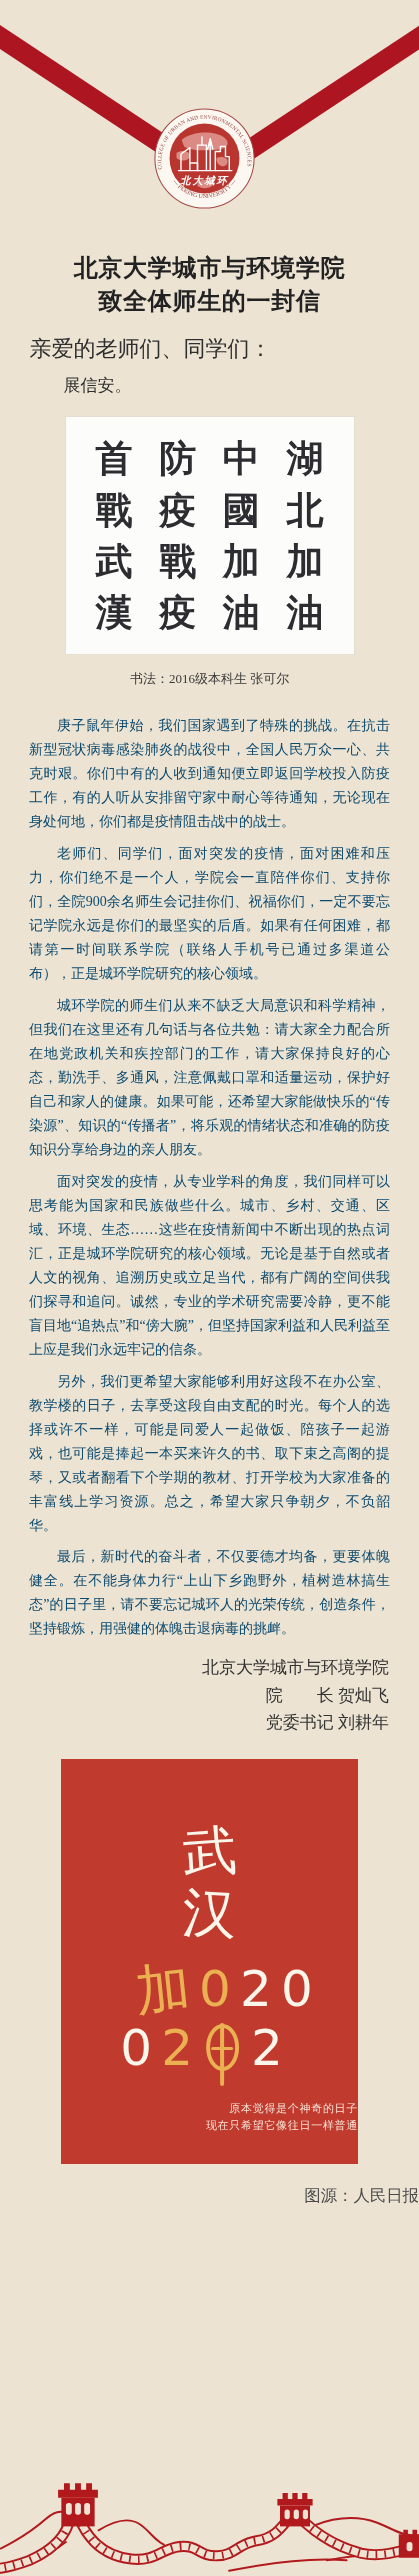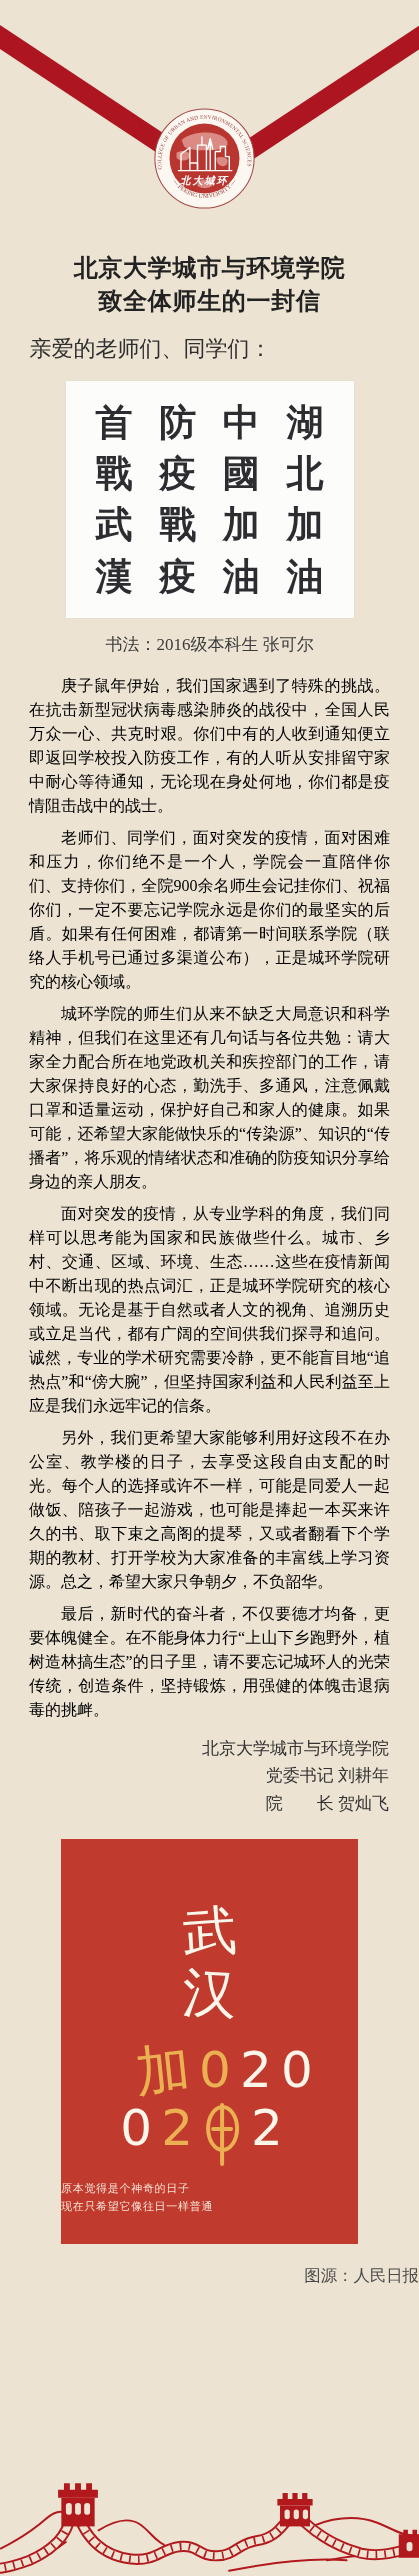--- a/index.html
+++ b/index.html
@@ -18,23 +18,23 @@
   
   .title{margin-top:7.9px;text-align:center;font-weight:700;font-size:24px;line-height:33px;color:#222;letter-spacing:0.7px;}
   .salutation{margin:19.6px 29.5px 0;font-size:22px;line-height:23.6px;color:#2f2f2f;}
   .opening{margin:13px 29.5px 0;font-size:17px;line-height:23.6px;text-indent:2em;color:#2f2f2f;}
   
   .callig{width:288px;height:237px;margin:19.6px auto 0;background:#fcfcfb;
     box-shadow:0 0 0 0.7px #e3ddd0;box-sizing:border-box;
     display:flex;justify-content:space-between;padding:22px 30px;}
   .callig .col{display:flex;flex-direction:column;justify-content:space-between;
     font-size:37px;line-height:39px;font-weight:600;color:#2c2c31;text-align:center;}
-  .callig-caption{margin-top:15.7px;text-align:center;font-size:17px;color:#3b3b3b;}
-  
-  .body{margin:18px 29px 0;font-size:16px;line-height:24px;text-align:justify;color:#000000;}
+  .callig-caption{margin-top:15.7px;text-align:center;font-size:13px;color:#3b3b3b;}
+  
+  .body{margin:26px 29px 0;font-size:14px;line-height:24px;text-align:justify;color:#0c4a6e;}
   .body p{margin:0 0 7.9px;text-indent:2em;}
   .sig{margin:13px 30px 0;text-align:right;font-size:17px;line-height:27.5px;color:#333;}
   
   .poster{position:relative;width:297px;height:405px;margin:22px auto 0;background:#c03a2d;overflow:hidden;
     font-family:"DejaVu Sans","Liberation Sans",sans-serif;}
   .poster .city{margin-top:62px;text-align:center;font-size:54px;line-height:62px;color:#fbf5ea;font-weight:500;}
   .poster .city .ch{display:block;}
   .poster .city .ch:first-child{transform:rotate(-4deg);}
   .poster .city .ch:last-child{transform:rotate(3deg);}
   .daterow{display:flex;justify-content:center;align-items:center;}
@@ -43,21 +43,21 @@
   .d{font-size:50px;line-height:52px;font-weight:400;margin:0 4.6px;}
   .d.jia{font-size:55px;transform:rotate(-6deg);}
   .gold{color:#eab052;}
   .white{color:#fbf5ea;}
   .zero-yu{display:inline-block;position:relative;width:33px;height:47px;margin:0 7.9px;
     border:4.6px solid #eab052;border-radius:50%;box-sizing:border-box;}
   .zero-yu::before{content:"";position:absolute;left:50%;top:-5.2px;width:3.9px;height:63px;
     margin-left:-2px;background:#eab052;border-radius:2px;}
   .zero-yu::after{content:"";position:absolute;top:18.3px;left:1.3px;right:1.3px;height:3.9px;
     background:#eab052;border-radius:2px;}
-  .tags{margin-top:26px;text-align:left;font-size:11px;line-height:17.7px;color:#f7e3d6;letter-spacing:0.7px;}
+  .tags{margin-top:26px;text-align:right;font-size:11px;line-height:17.7px;color:#f7e3d6;letter-spacing:0.7px;}
   .poster-caption{margin-top:21px;text-align:right;font-size:16.4px;color:#4a4a4a;}
   
   .wall{position:absolute;left:0;bottom:0;width:419px;height:124px;}
   .wall-base{stroke:#b2191d;stroke-width:17;fill:none;stroke-linecap:round;}
   .wall-fill{stroke:#ece3d3;stroke-width:11;fill:none;stroke-linecap:round;}
   .wall-ticks{stroke:#b2191d;stroke-width:11;fill:none;stroke-dasharray:2.5 11;}
   .ridge{stroke:#b2191d;stroke-width:3;fill:none;stroke-linecap:round;stroke-linejoin:round;}
 </style>
 </head>
 <body>
@@ -96,20 +96,21 @@
       <text x="81" y="121" text-anchor="middle" font-size="16" font-weight="bold" font-style="italic" letter-spacing="3" fill="#fff" font-family="serif">北大城环</text>
     </svg>
   </div>
 
   <div class="title">
     <div>北京大学城市与环境学院</div>
     <div>致全体师生的一封信</div>
   </div>
 
   <div class="salutation">亲爱的老师们、同学们：</div>
+  <div class="opening">展信安。</div>
 
   <div class="callig">
     <div class="col">
       <span>首</span>
       <span>戰</span>
       <span>武</span>
       <span>漢</span>
     </div>
     <div class="col">
       <span>防</span>
@@ -136,22 +137,22 @@
     <p>庚子鼠年伊始，我们国家遇到了特殊的挑战。在抗击新型冠状病毒感染肺炎的战役中，全国人民万众一心、共克时艰。你们中有的人收到通知便立即返回学校投入防疫工作，有的人听从安排留守家中耐心等待通知，无论现在身处何地，你们都是疫情阻击战中的战士。</p>
     <p>老师们、同学们，面对突发的疫情，面对困难和压力，你们绝不是一个人，学院会一直陪伴你们、支持你们，全院900余名师生会记挂你们、祝福你们，一定不要忘记学院永远是你们的最坚实的后盾。如果有任何困难，都请第一时间联系学院（联络人手机号已通过多渠道公布），正是城环学院研究的核心领域。</p>
     <p>城环学院的师生们从来不缺乏大局意识和科学精神，但我们在这里还有几句话与各位共勉：请大家全力配合所在地党政机关和疾控部门的工作，请大家保持良好的心态，勤洗手、多通风，注意佩戴口罩和适量运动，保护好自己和家人的健康。如果可能，还希望大家能做快乐的“传染源”、知识的“传播者”，将乐观的情绪状态和准确的防疫知识分享给身边的亲人朋友。</p>
     <p>面对突发的疫情，从专业学科的角度，我们同样可以思考能为国家和民族做些什么。城市、乡村、交通、区域、环境、生态……这些在疫情新闻中不断出现的热点词汇，正是城环学院研究的核心领域。无论是基于自然或者人文的视角、追溯历史或立足当代，都有广阔的空间供我们探寻和追问。诚然，专业的学术研究需要冷静，更不能盲目地“追热点”和“傍大腕”，但坚持国家利益和人民利益至上应是我们永远牢记的信条。</p>
     <p>另外，我们更希望大家能够利用好这段不在办公室、教学楼的日子，去享受这段自由支配的时光。每个人的选择或许不一样，可能是同爱人一起做饭、陪孩子一起游戏，也可能是捧起一本买来许久的书、取下束之高阁的提琴，又或者翻看下个学期的教材、打开学校为大家准备的丰富线上学习资源。总之，希望大家只争朝夕，不负韶华。</p>
     <p>最后，新时代的奋斗者，不仅要德才均备，更要体魄健全。在不能身体力行“上山下乡跑野外，植树造林搞生态”的日子里，请不要忘记城环人的光荣传统，创造条件，坚持锻炼，用强健的体魄击退病毒的挑衅。</p>
   </div>
 
   <div class="sig">
     <div>北京大学城市与环境学院</div>
+    <div>院　　长 贺灿飞</div>
     <div>党委书记 刘耕年</div>
-    <div>院　　长 贺灿飞</div>
   </div>
 
   <div class="poster">
     <div class="city">
       <span class="ch">武</span>
       <span class="ch">汉</span>
     </div>
     <div class="daterow r1">
       <span class="d jia gold">加</span>
       <span class="d gold">0</span>

